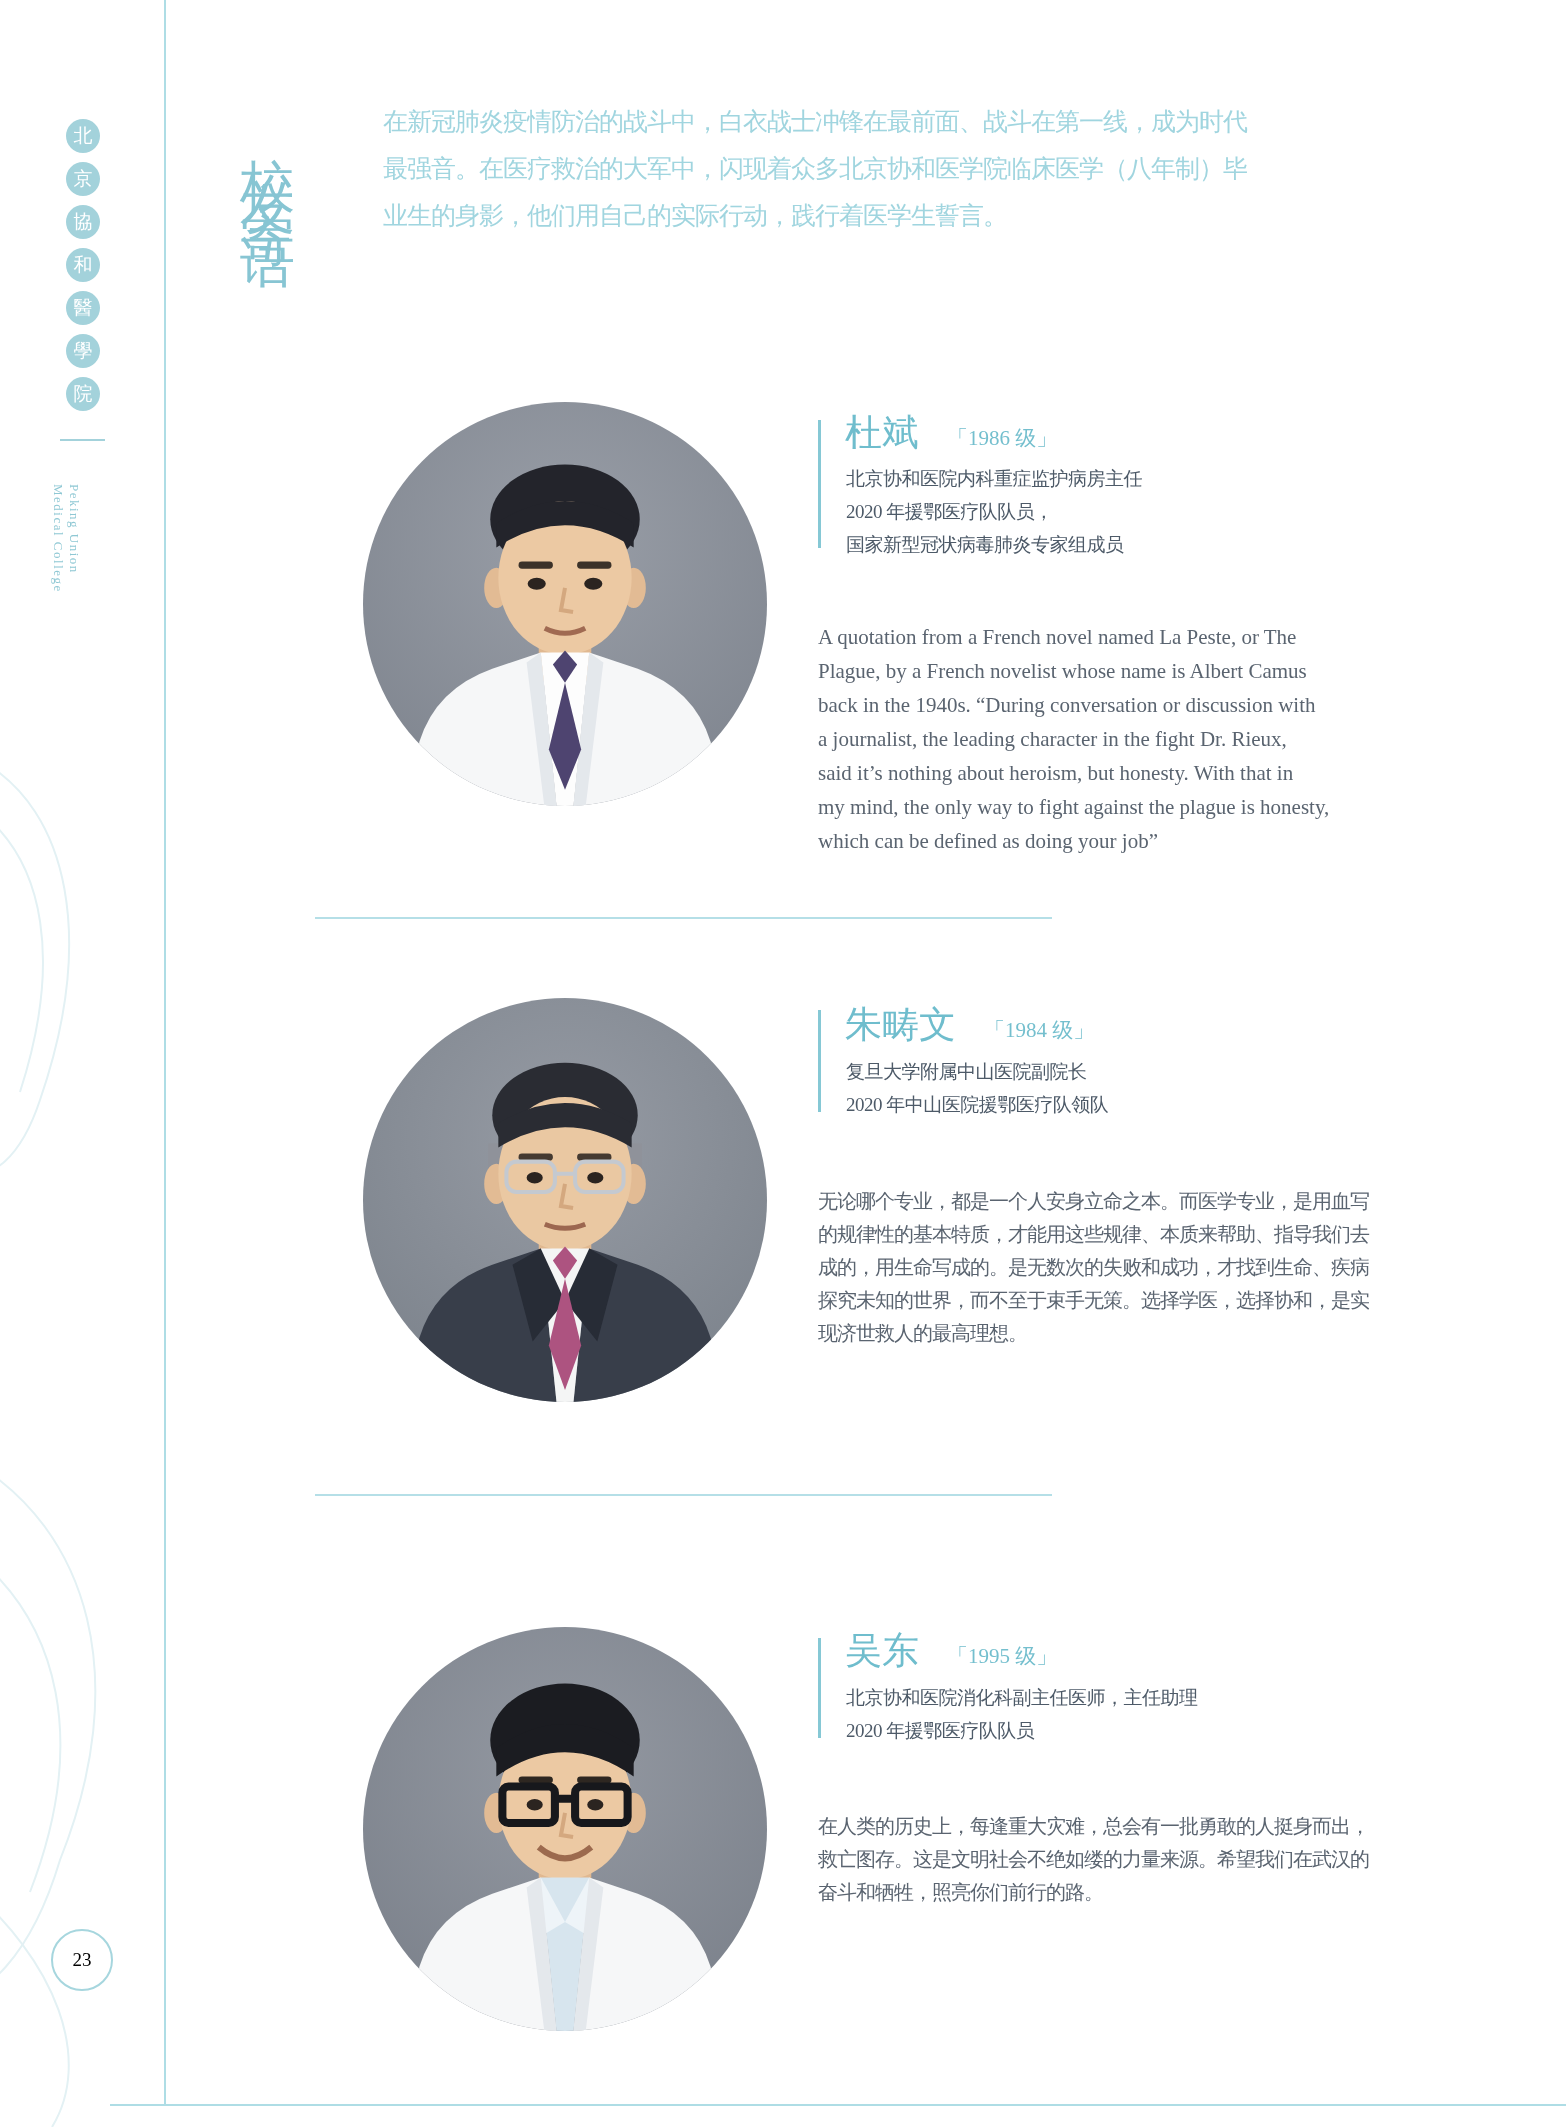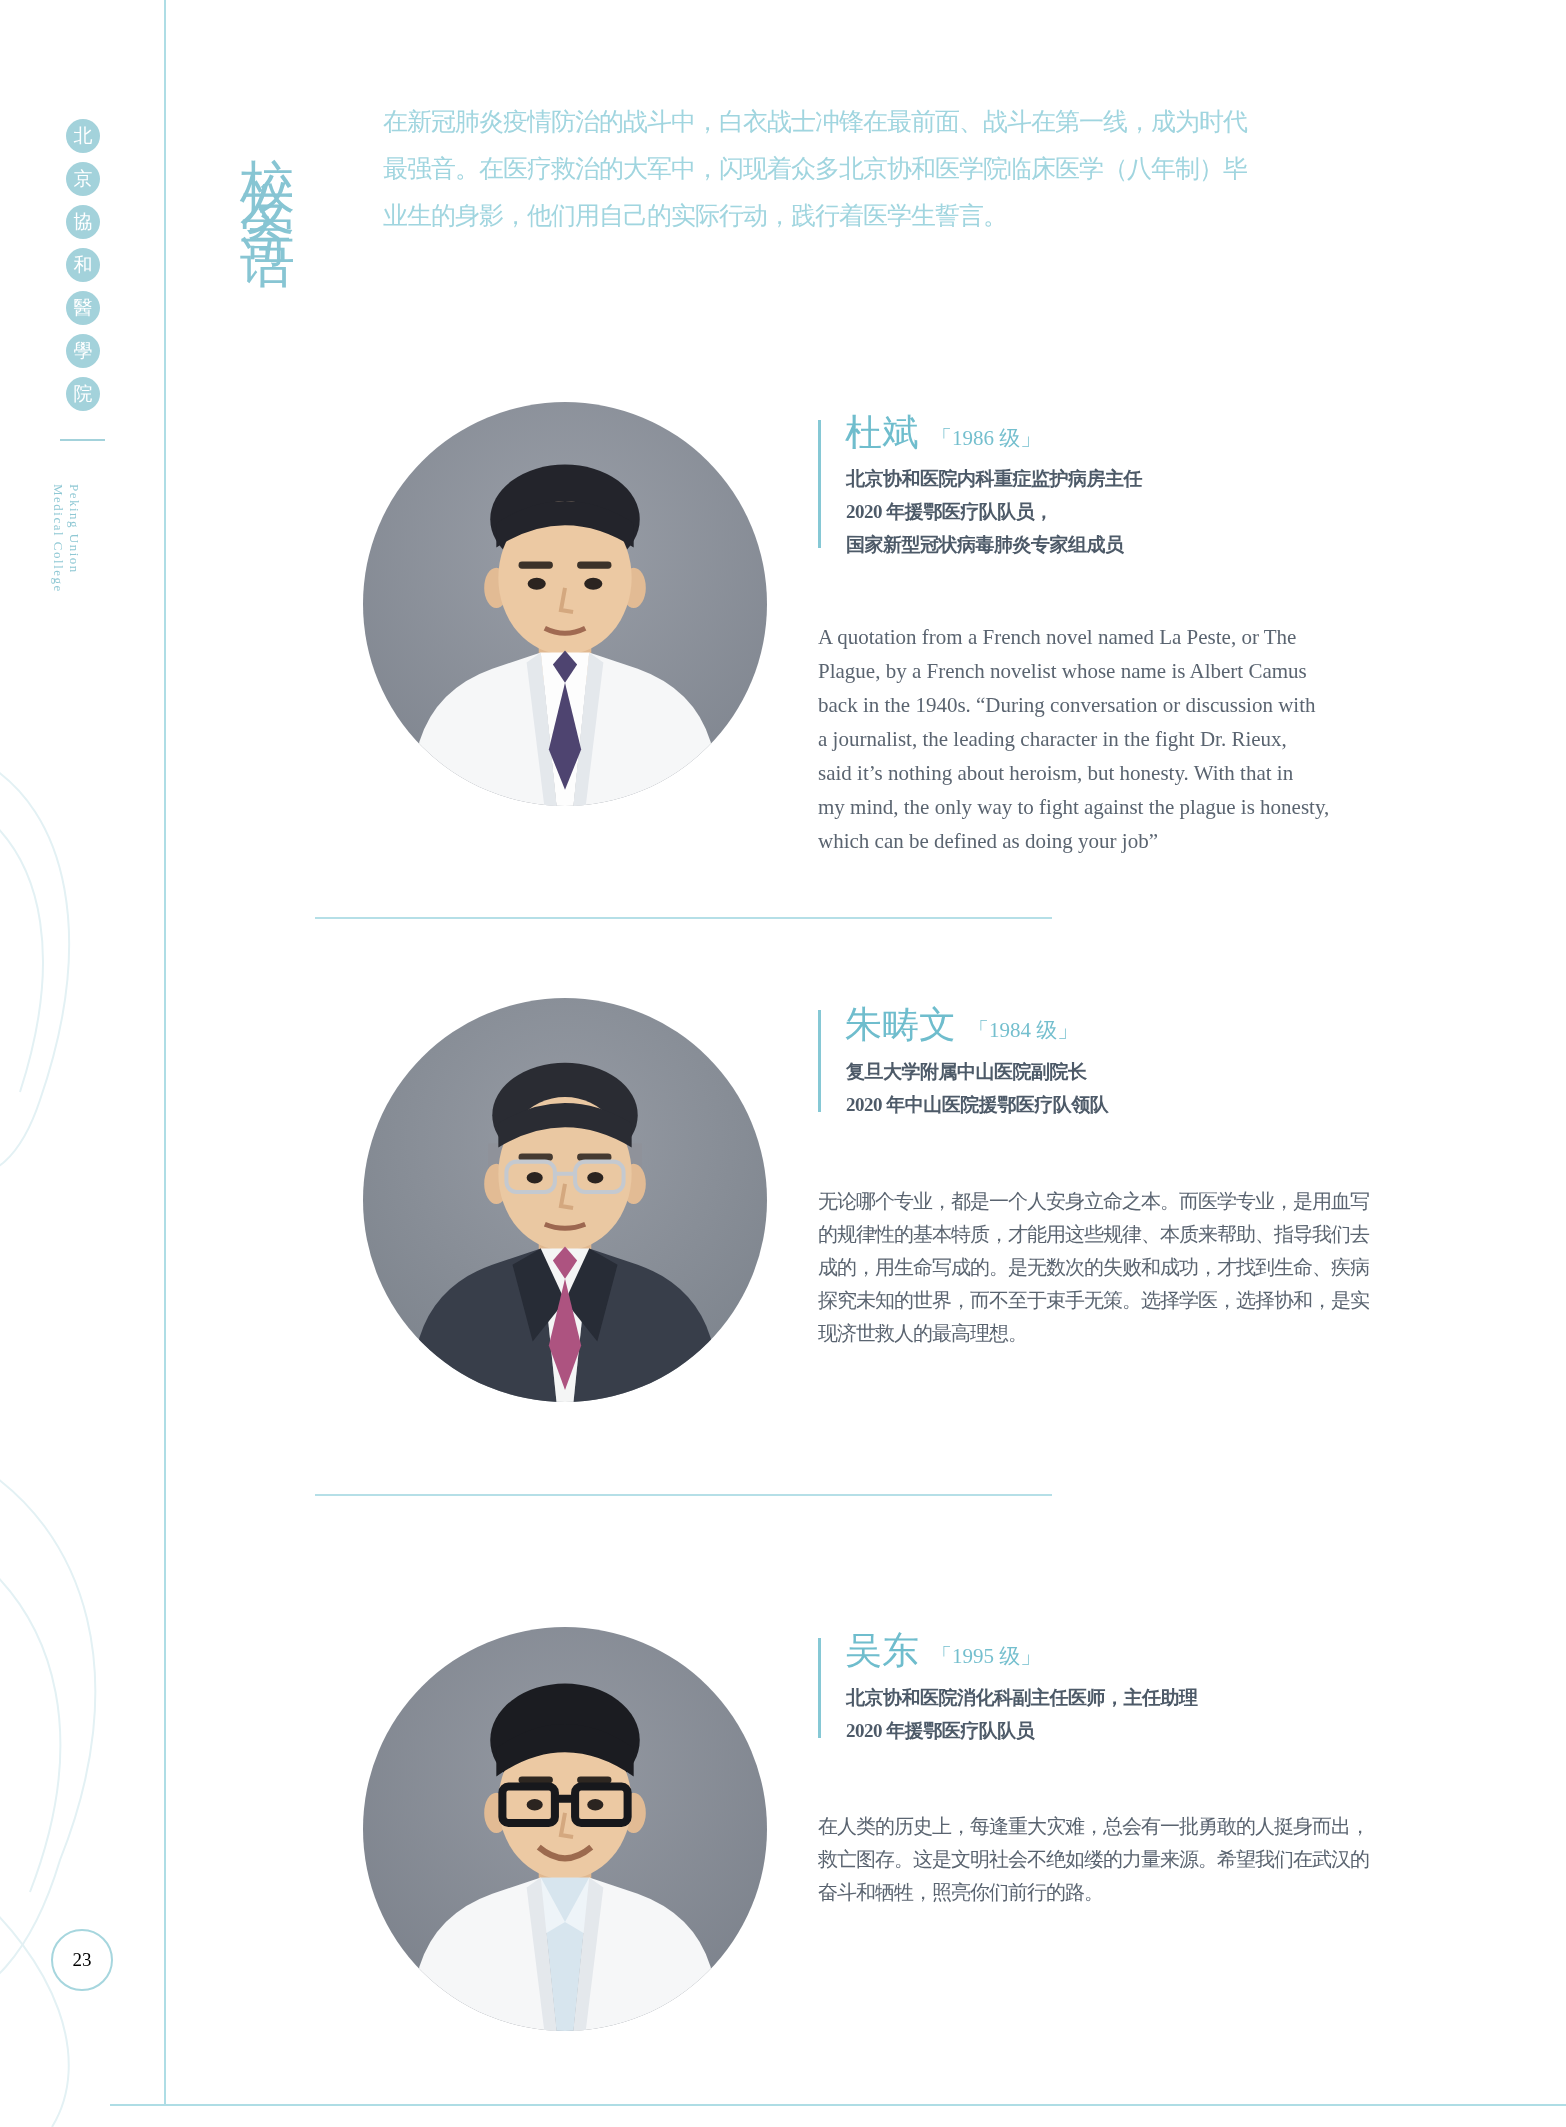--- a/index.html
+++ b/index.html
@@ -28,24 +28,24 @@
   
   .page-title{left:230px;top:114px;writing-mode:vertical-rl;text-orientation:upright;
               font-size:55px;letter-spacing:26px;color:#87c5d3;}
   .intro{left:383px;top:98px;line-height:47px;font-size:25px;letter-spacing:-1px;
          color:#a0d5df;}
   .intro div{white-space:nowrap;}
 
   
   .avatar{position:absolute;left:363px;width:404px;height:404px;}
   .accent-bar{left:818px;width:3px;background:#86c8d5;}
-  .name-row{left:845px;display:flex;align-items:baseline;gap:12px;white-space:nowrap;}
+  .name-row{left:845px;display:flex;align-items:baseline;gap:28px;white-space:nowrap;}
   .p-name{font-size:37px;color:#6fbdcd;}
   .p-class{font-size:21px;color:#74bfce;}
-  .bio{left:846px;font-size:19px;letter-spacing:-0.5px;line-height:33px;font-weight:700;
+  .bio{left:846px;font-size:19px;letter-spacing:-0.5px;line-height:33px;font-weight:400;
        color:#4d5a68;}
   .bio div{white-space:nowrap;}
   .quote{left:818px;line-height:34px;color:#5a6470;}
   .quote div{white-space:nowrap;}
   .quote-en{font-size:21px;}
   .quote-zh{font-size:20px;letter-spacing:-1px;line-height:33px;}
   .divider{left:315px;width:737px;height:2px;background:#b5dfe7;}
 </style>
 </head>
 <body>

